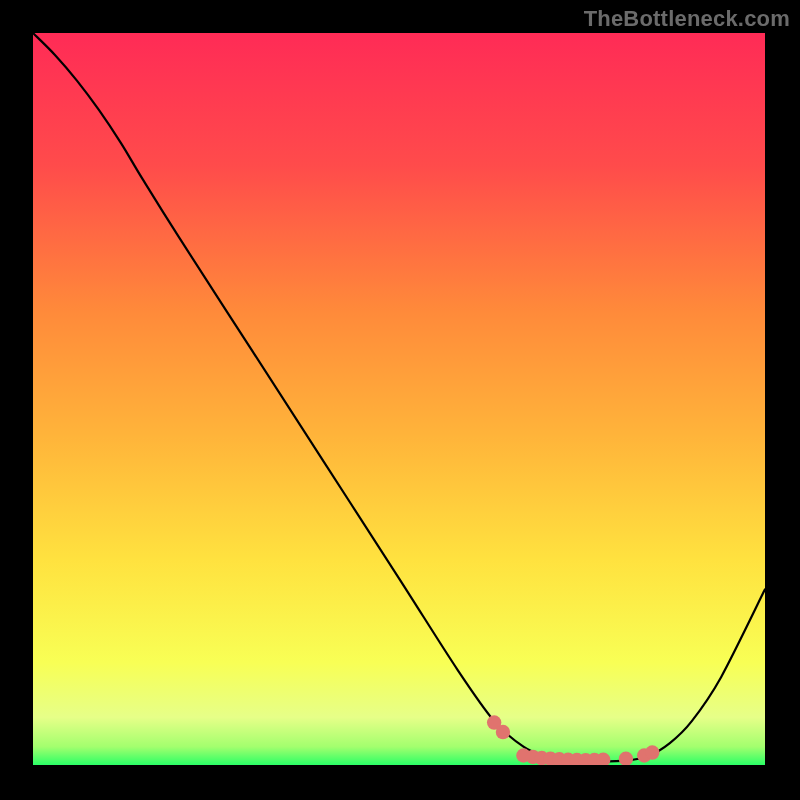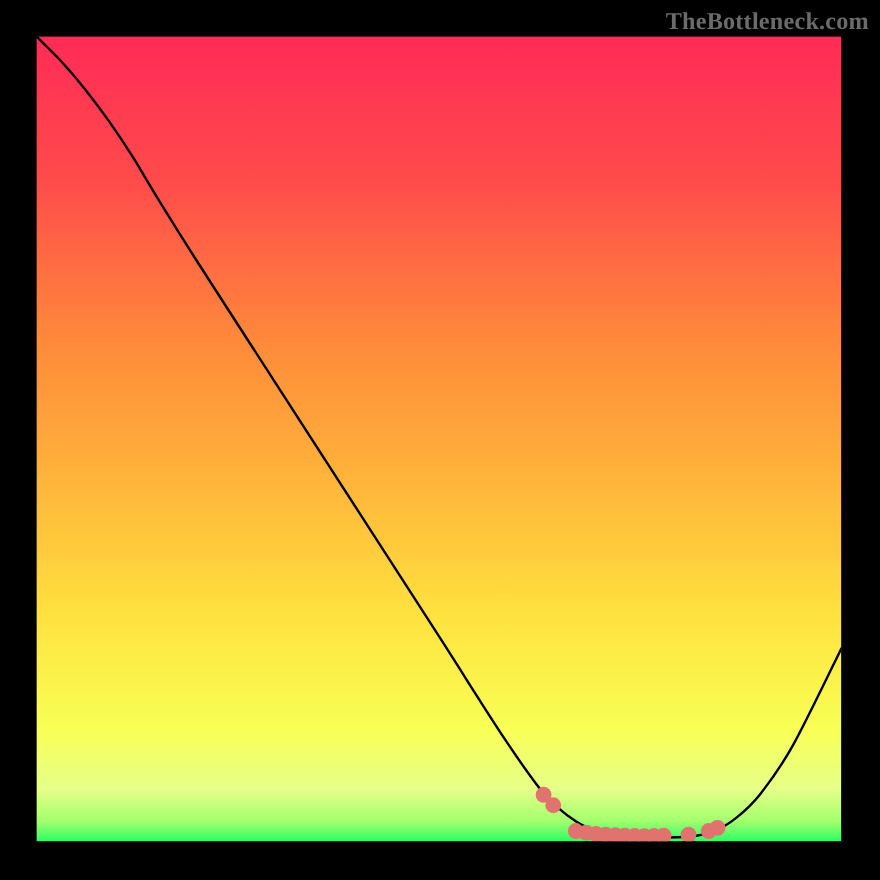--- a/index.html
+++ b/index.html
@@ -21,21 +21,21 @@
     left: 33px;
     top: 33px;
     width: 732px;
     height: 732px;
     overflow: hidden;
   }
   .watermark {
     position: absolute;
     top: 6px;
     right: 10px;
-    font-family: Liberation Serif, serif;
+    font-family: Liberation Sans, sans-serif;
     font-size: 22px;
     font-weight: 600;
     color: #6b6b6b;
     letter-spacing: 0.2px;
   }
   svg { display: block; }
 </style>
 </head>
 <body>
 

